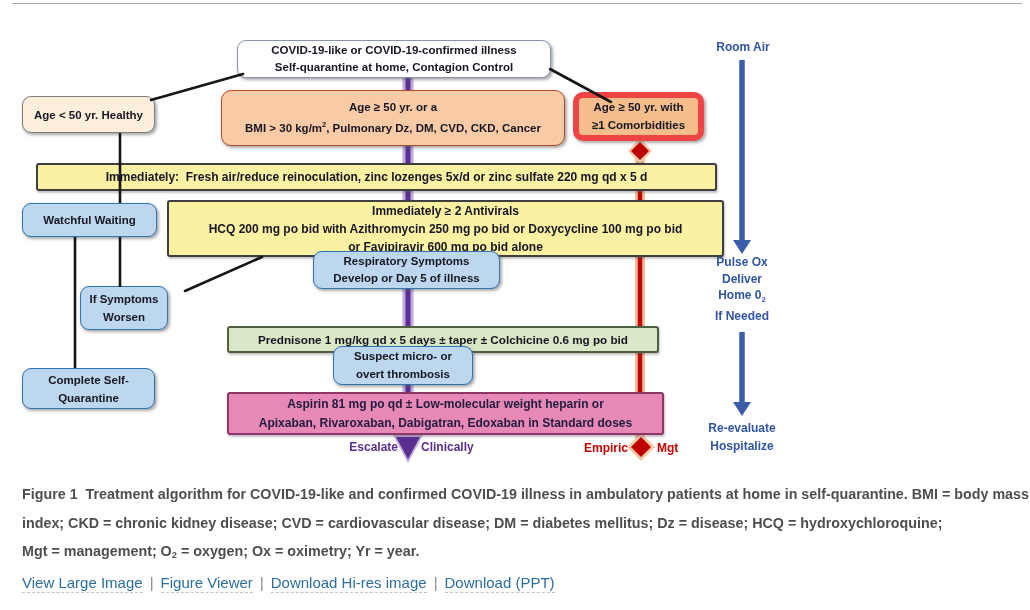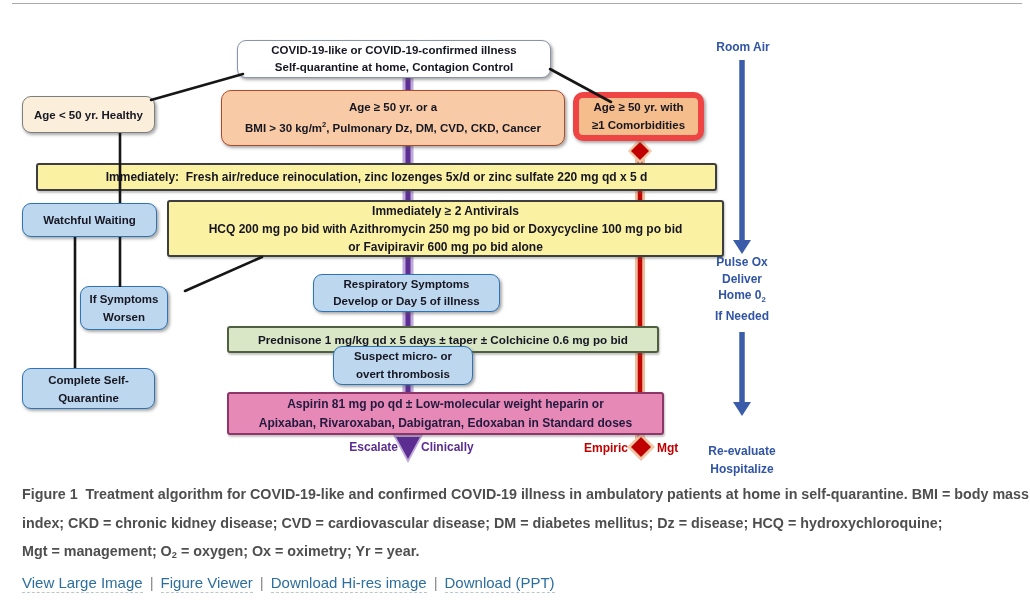--- a/index.html
+++ b/index.html
@@ -19,34 +19,34 @@
   sup{font-size:65%;}
   sub{font-size:65%;vertical-align:-18%;}
   #box-top{left:237px;top:40px;width:314px;height:38px;background:#fff;border:1.6px solid #8794AC;font-size:11.5px;line-height:17px;}
   #box-age50{left:22px;top:96px;width:133px;height:37px;background:#FBEFDB;border:1.6px solid #7E7E7E;font-size:11.5px;}
   #box-orange-mid{left:221px;top:90px;width:344px;height:56px;background:#F8CBA6;border:1.8px solid #AF4A2A;font-size:11.5px;line-height:17.5px;border-radius:10px;}
   #box-orange-right{left:573px;top:92px;width:131px;height:49px;background:#F5BD8C;border:6px solid #ef4444;font-size:11.5px;line-height:17.5px;border-radius:10px;}
   #bar-zinc{left:36px;top:163px;width:681px;height:28px;background:#FBF1A3;border:2px solid #3E3E3E;font-size:12px;}
   #box-watchful{left:22px;top:203px;width:135px;height:34px;font-size:11.5px;}
   #bar-antiviral{left:167px;top:200px;width:557px;height:57px;background:#FBF1A3;border:2px solid #3E3E3E;font-size:12px;line-height:18px;}
   #box-worsen{left:80px;top:286px;width:88px;height:44px;font-size:11.5px;line-height:18px;}
-  #box-resp{left:313px;top:274px;width:187px;height:38px;font-size:11.5px;line-height:17px;}
+  #box-resp{left:313px;top:251px;width:187px;height:38px;font-size:11.5px;line-height:17px;}
   #bar-pred{left:227px;top:326px;width:432px;height:27px;background:#D9E7C6;border:2px solid #515F41;font-size:11.7px;}
   #box-thromb{left:333px;top:346px;width:140px;height:39px;font-size:11.5px;line-height:17.5px;}
   #box-complete{left:22px;top:368px;width:133px;height:41px;font-size:11.5px;line-height:18px;}
   #bar-aspirin{left:227px;top:392px;width:437px;height:43px;background:#E689B6;border:2.4px solid #8D3768;font-size:12px;line-height:18.5px;color:#221A3E;}
   .flow-label{position:absolute;z-index:2;font-weight:bold;font-size:12px;white-space:nowrap;}
   #lbl-escalate{left:326px;top:440px;width:72px;text-align:right;color:#5B2D90;}
   #lbl-clinically{left:421px;top:440px;color:#5B2D90;}
   #lbl-empiric{left:558px;top:441px;width:70px;text-align:right;color:#C00000;}
   #lbl-mgt{left:657px;top:441px;color:#C00000;}
   .rail-text{position:absolute;z-index:2;text-align:center;font-weight:bold;font-size:12px;color:#3155A4;}
   #lbl-roomair{left:690px;top:40px;width:106px;}
   #blk-pulse{left:690px;top:254px;width:104px;line-height:16.5px;}
-  #blk-reeval{left:686px;top:420px;width:112px;line-height:17.5px;margin-top:23px;}
+  #blk-reeval{left:686px;top:420px;width:112px;line-height:17.5px;}
   .cap{position:absolute;left:22px;font-weight:bold;font-size:14.3px;color:#4E4E4E;white-space:pre;}
   #cap1{top:486px;} #cap2{top:515px;} #cap3{top:543px;}
   #links{position:absolute;left:22px;top:574px;font-size:15px;white-space:nowrap;}
   #links a{color:#2C6E9D;text-decoration:none;border-bottom:1px dashed #B9C6CF;padding-bottom:1px;cursor:pointer;}
   #links .sep{color:#888;margin:0 7px;}
 </style>
 </head>
 <body>
 
 <div id="page">

